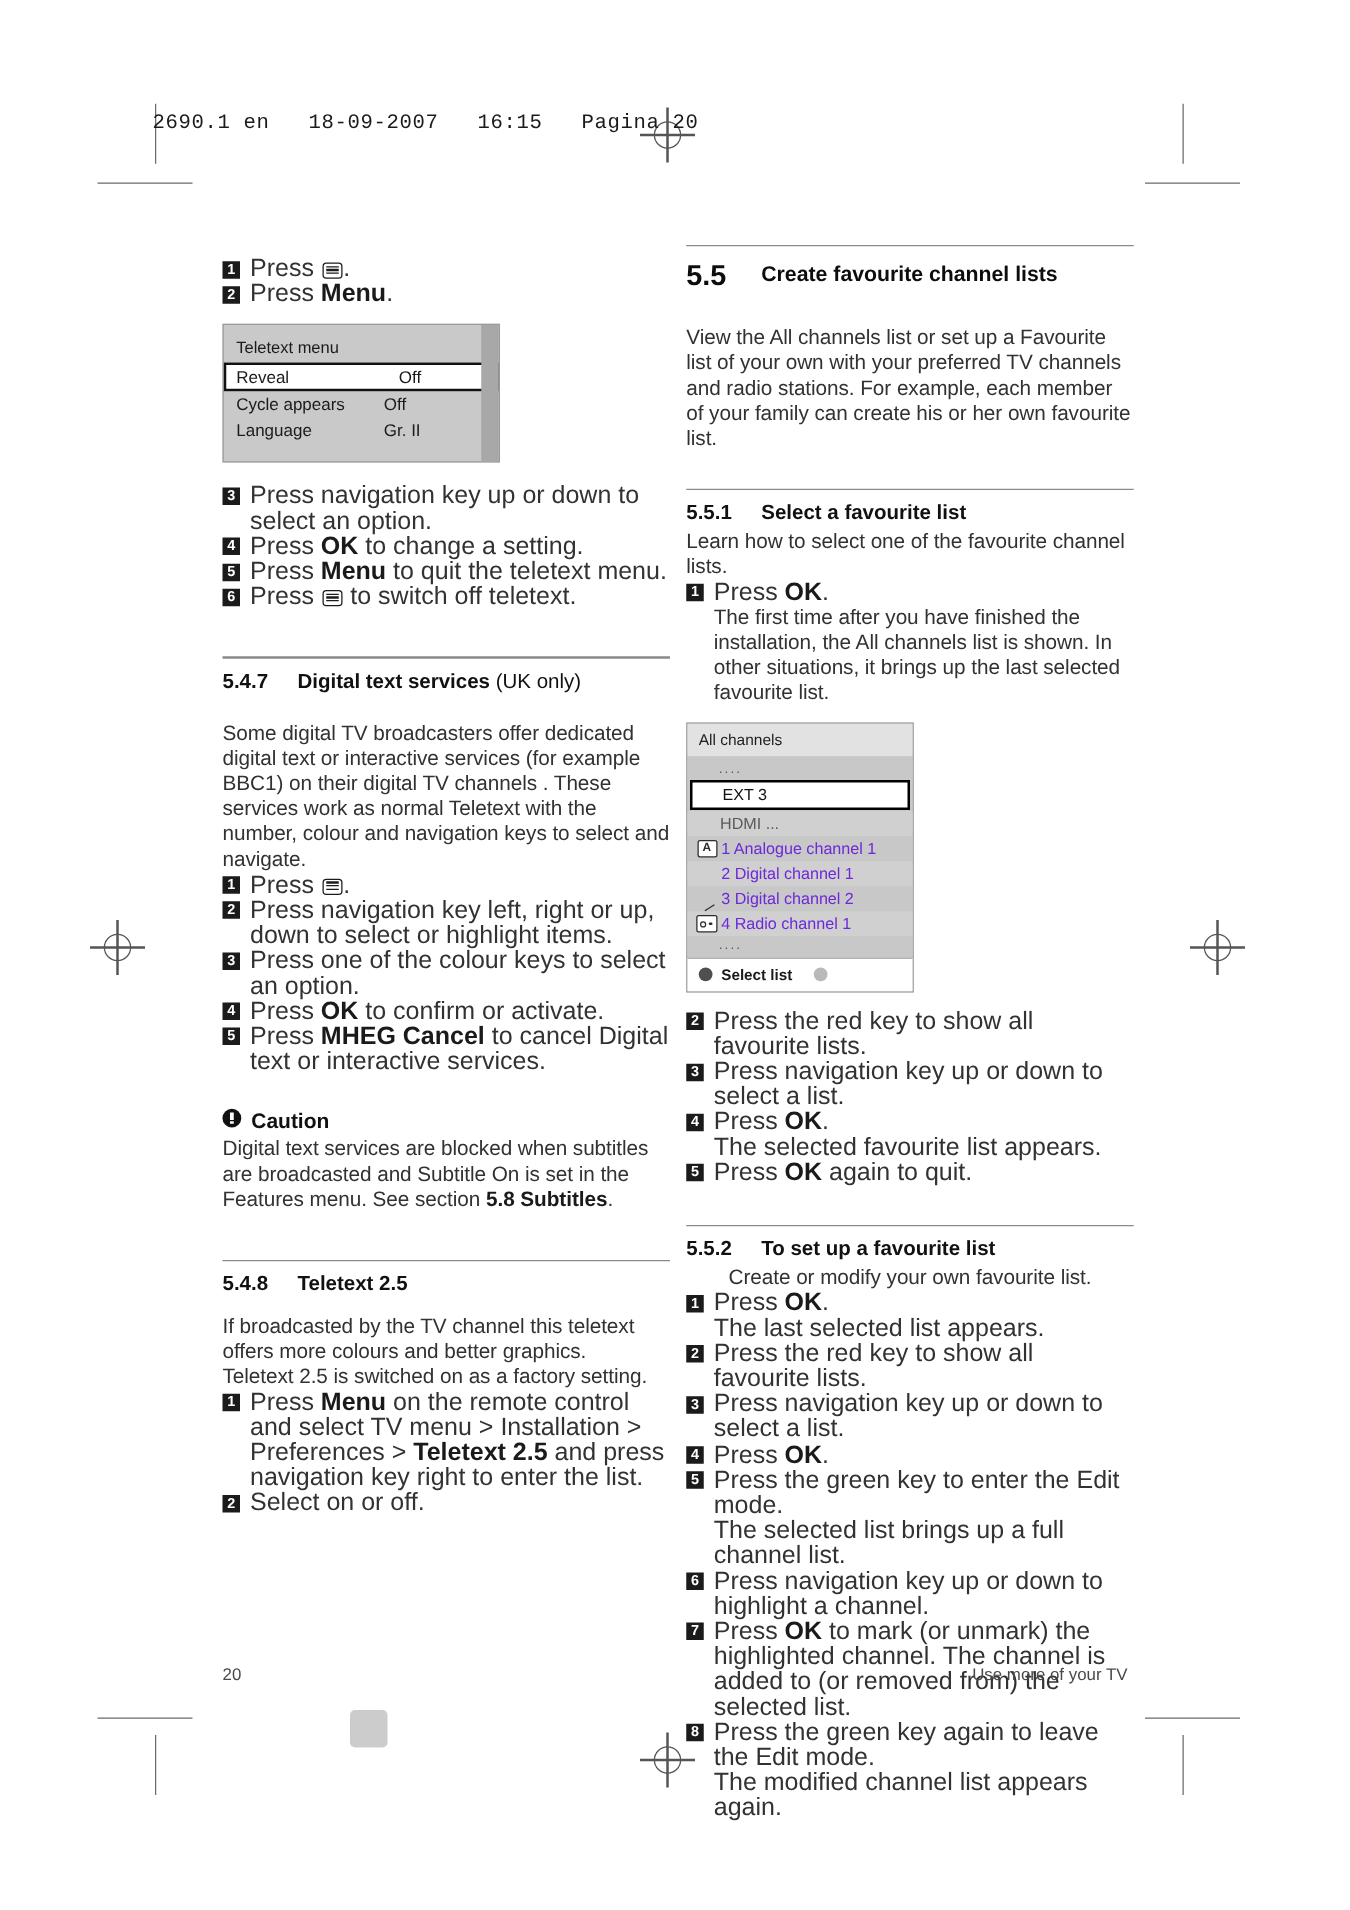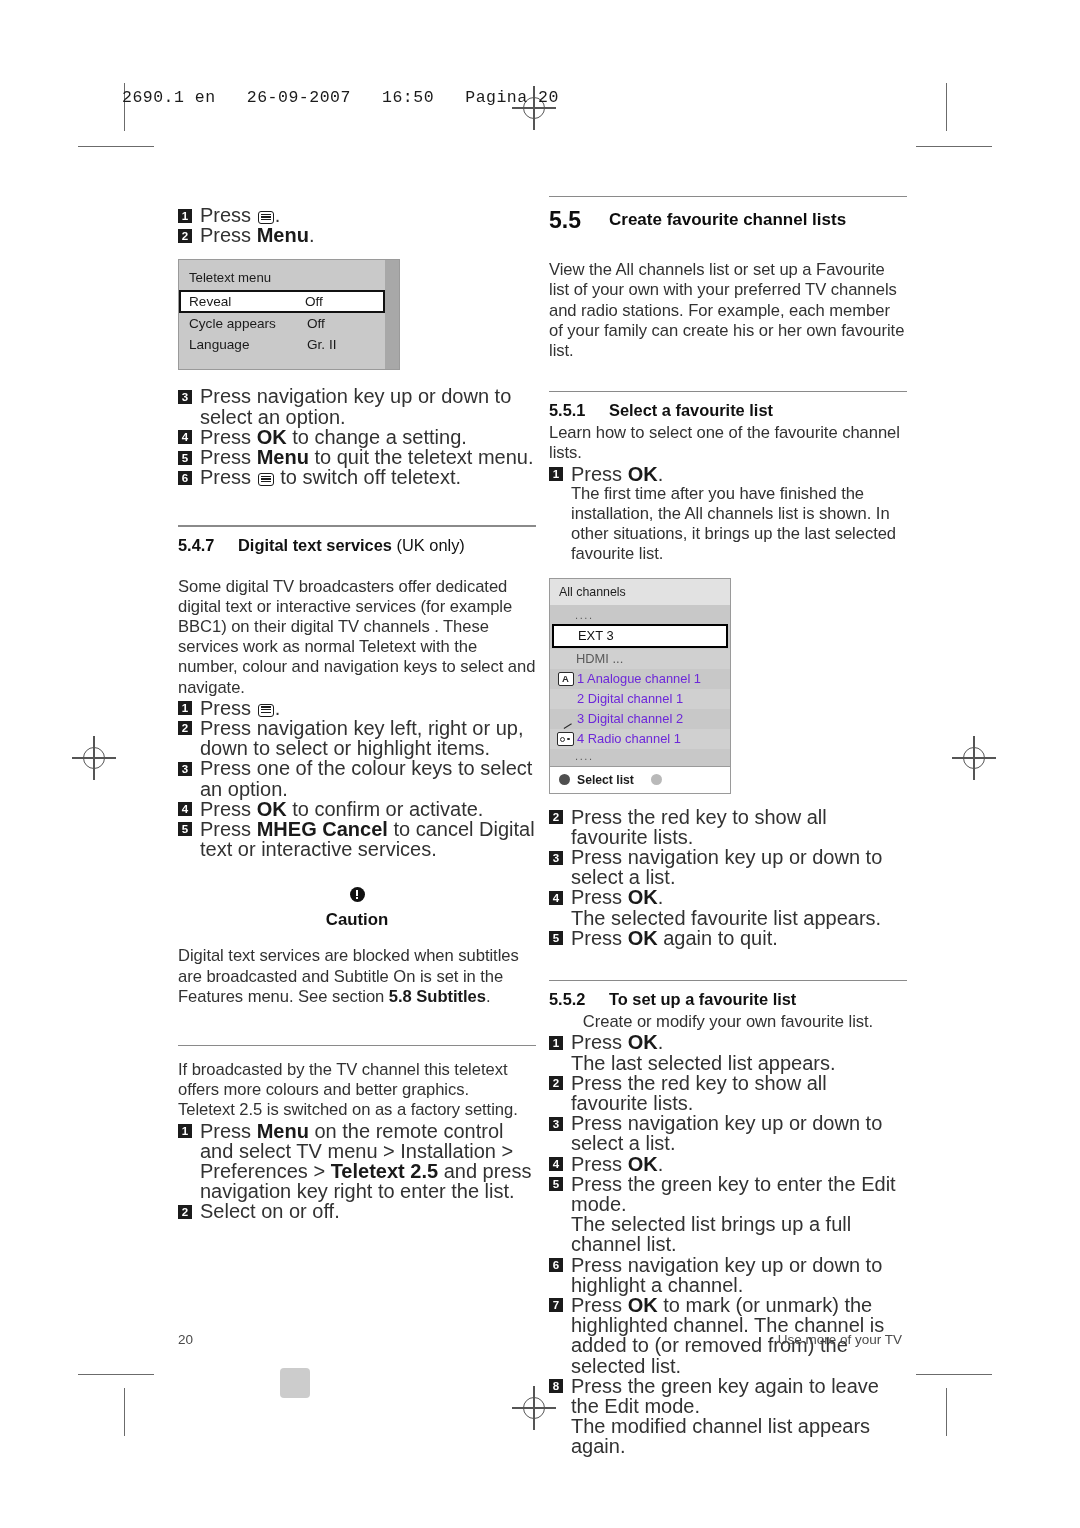--- a/index.html
+++ b/index.html
@@ -80,21 +80,21 @@
   .sec-main { display: flex; }
   .sec-main .no {
     width: 60px; flex: 0 0 60px;
     font-size: 23px; font-weight: bold; color: #0d0d0d;
   }
   .sec-main .tt {
     font-size: 17px; font-weight: bold; color: #0d0d0d; line-height: 26px;
   }
 
   
-  .caution-head { display: flex; align-items: center; gap: 8px; margin-bottom: 16px; flex-direction: column; }
+  .caution-head { display: flex; gap: 8px; margin-bottom: 2px; }
   .caution-dot {
     width: 15px; height: 15px; border-radius: 50%;
     background: #111; position: relative; flex: 0 0 auto;
   }
   .caution-dot:before {
     content: ""; position: absolute; left: 6.3px; top: 2.8px;
     width: 2.3px; height: 5.4px; background: #fff;
   }
   .caution-dot:after {
     content: ""; position: absolute; left: 6.3px; top: 9.6px;
@@ -119,21 +119,21 @@
   }
   .tmenu-row {
     display: flex; align-items: center;
     height: 21px; padding-left: 10px; margin-right: 14px;
     font-size: 13.6px; color: #1b1b1b;
   }
   .tmenu-row .lbl { flex: 1 1 auto; }
   .tmenu-row .val { width: 78px; flex: 0 0 78px; }
   .tmenu-row.sel {
     background: #ffffff; border: 2px solid #111;
-    height: 23px; margin-right: 14px; padding-left: 8px;
+    height: 23px; margin-right: 0; padding-left: 8px;
   }
 
   
   .chanbox {
     width: 182px; margin-top: 13px; margin-bottom: 13px;
     background: #d2d2d2; border: 1px solid #9a9a9a;
     position: relative; padding-bottom: 0;
   }
   .chanbox-title {
     font-size: 12.4px; color: #1f1f1f; padding: 6px 0 6px 9px;
@@ -225,21 +225,21 @@
     <div class="rv"></div>
     <div class="rh"></div>
 </div>
 <div class="reg" style="left:512px; top:1386px;">
   <div class="rc"></div>
     <div class="rv"></div>
     <div class="rh"></div>
 </div>
 <div class="gray-sq" style="left:280px; top:1368px;"></div>
 
-<div class="pagehead">2690.1 en   26-09-2007   16:50   Pagina 20</div>
+<div class="pagehead">2690.1 en   18-09-2007   16:15   Pagina 20</div>
 
 <div class="col col-left">
 
   <div class="step">
     <div class="num">1</div>
     <div class="step-txt">
       <span>Press </span><span class="tt-icon"><i></i><i></i><i></i></span><span>.</span>
     </div>
   </div>
 
@@ -328,20 +328,24 @@
   </div>
 
   <div style="height:28px"></div>
   <div class="caution-head">
     <div class="caution-dot"></div>
     <div class="caution-title">Caution</div>
   </div>
   <p class="body"><span>Digital text services are blocked when subtitles are broadcasted and Subtitle On is set in the Features menu. See section </span><b>5.8 Subtitles</b><span>.</span></p>
 
   <div class="rule" style="margin-top:38px;"></div>
+  <div class="sec-sub">
+    <div class="no">5.4.8</div>
+    <div class="tt">Teletext 2.5</div>
+  </div>
 
   <p class="body" style="margin-top:14px;">If broadcasted by the TV channel this teletext offers more colours and better graphics.</p>
   <p class="body">Teletext 2.5 is switched on as a factory setting.</p>
 
   <div class="step">
     <div class="num">1</div>
     <div class="step-txt">
       <span>Press </span><b>Menu</b><span> on the remote control and select TV menu &gt;  Installation &gt; Preferences &gt; </span><b>Teletext 2.5</b><span> and press navigation key right to enter the list.</span>
     </div>
   </div>

